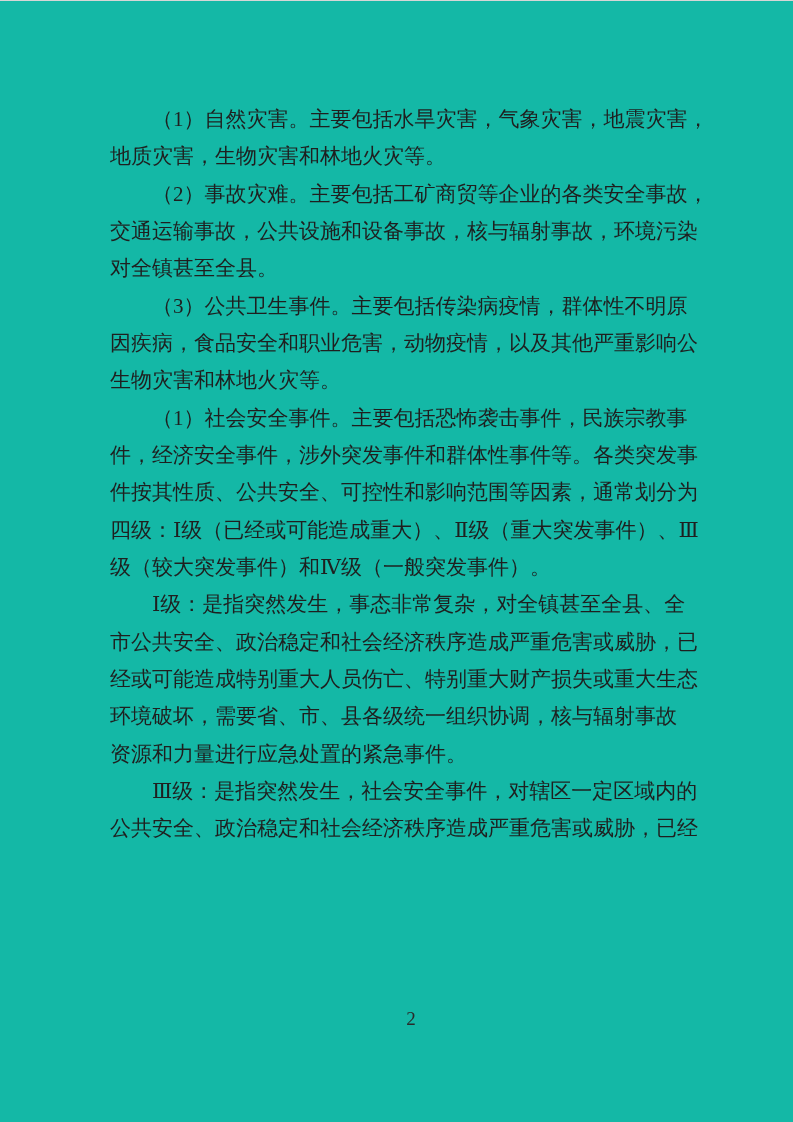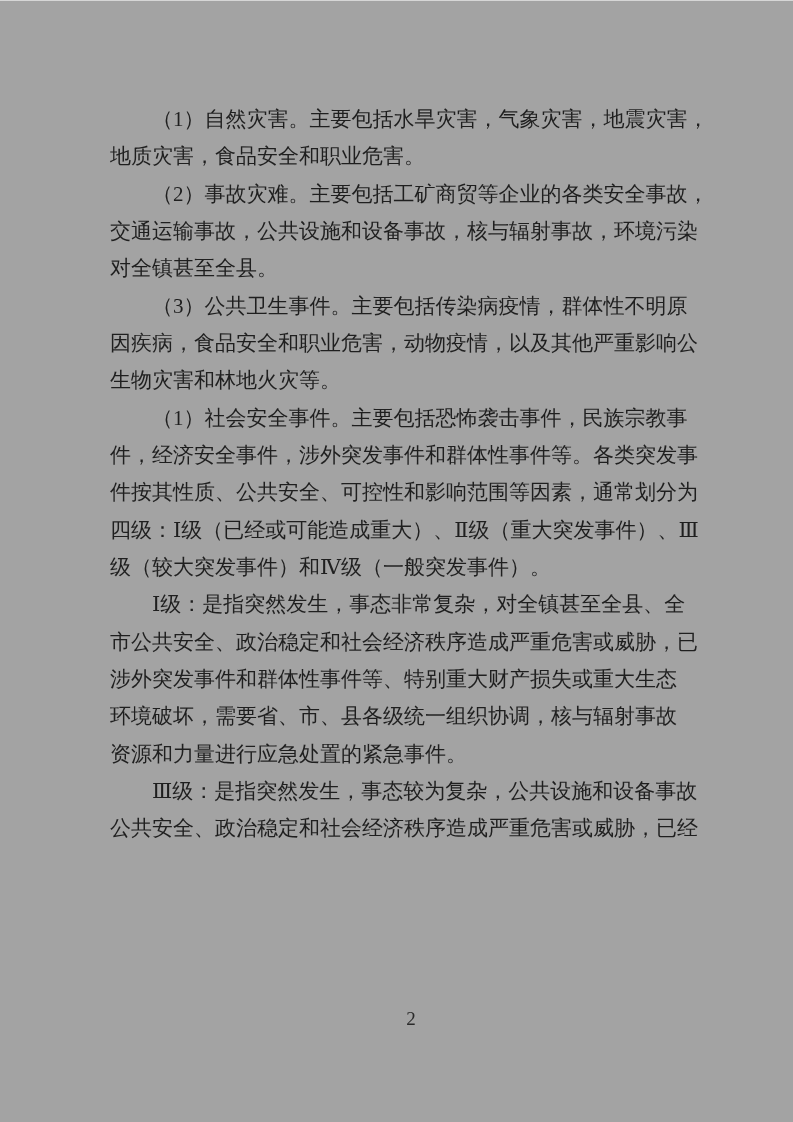--- a/index.html
+++ b/index.html
@@ -4,21 +4,21 @@
 <style>
   html, body {
     margin: 0;
     padding: 0;
     background: #ffffff;
   }
   .page {
     position: relative;
     width: 793px;
     height: 1122px;
-    background: #a3a3a3;
+    background: #14b8a6;
     overflow: hidden;
     border-top: 1px solid #d6d6d6;
     font-family: "Liberation Serif", "DejaVu Serif", serif;
     color: #1f1f1f;
   }
   .text-block {
     position: absolute;
     left: 110px;
     top: 100px;
     width: 588px;
@@ -46,21 +46,21 @@
 </style>
 </head>
 <body>
 
 <div class="page">
 
   <div class="text-block">
 
     <div>
       <div class="line first">（1）自然灾害。主要包括水旱灾害，气象灾害，地震灾害，</div>
-      <div class="line">地质灾害，食品安全和职业危害。</div>
+      <div class="line">地质灾害，生物灾害和林地火灾等。</div>
     </div>
 
     <div>
       <div class="line first">（2）事故灾难。主要包括工矿商贸等企业的各类安全事故，</div>
       <div class="line">交通运输事故，公共设施和设备事故，核与辐射事故，环境污染</div>
       <div class="line">对全镇甚至全县。</div>
     </div>
 
     <div>
       <div class="line first">（3）公共卫生事件。主要包括传染病疫情，群体性不明原</div>
@@ -72,28 +72,28 @@
       <div class="line first">（1）社会安全事件。主要包括恐怖袭击事件，民族宗教事</div>
       <div class="line">件，经济安全事件，涉外突发事件和群体性事件等。各类突发事</div>
       <div class="line">件按其性质、公共安全、可控性和影响范围等因素，通常划分为</div>
       <div class="line">四级：Ⅰ级（已经或可能造成重大）、Ⅱ级（重大突发事件）、Ⅲ</div>
       <div class="line">级（较大突发事件）和Ⅳ级（一般突发事件）。</div>
     </div>
 
     <div>
       <div class="line first">Ⅰ级：是指突然发生，事态非常复杂，对全镇甚至全县、全</div>
       <div class="line">市公共安全、政治稳定和社会经济秩序造成严重危害或威胁，已</div>
-      <div class="line">涉外突发事件和群体性事件等、特别重大财产损失或重大生态</div>
+      <div class="line">经或可能造成特别重大人员伤亡、特别重大财产损失或重大生态</div>
       <div class="line">环境破坏，需要省、市、县各级统一组织协调，核与辐射事故</div>
       <div class="line">资源和力量进行应急处置的紧急事件。</div>
     </div>
 
 
     <div>
-      <div class="line first">Ⅲ级：是指突然发生，事态较为复杂，公共设施和设备事故</div>
+      <div class="line first">Ⅲ级：是指突然发生，社会安全事件，对辖区一定区域内的</div>
       <div class="line">公共安全、政治稳定和社会经济秩序造成严重危害或威胁，已经</div>
     </div>
 
   </div>
 
   <div class="page-number">2</div>
 
 </div>
 
 </body></html>

